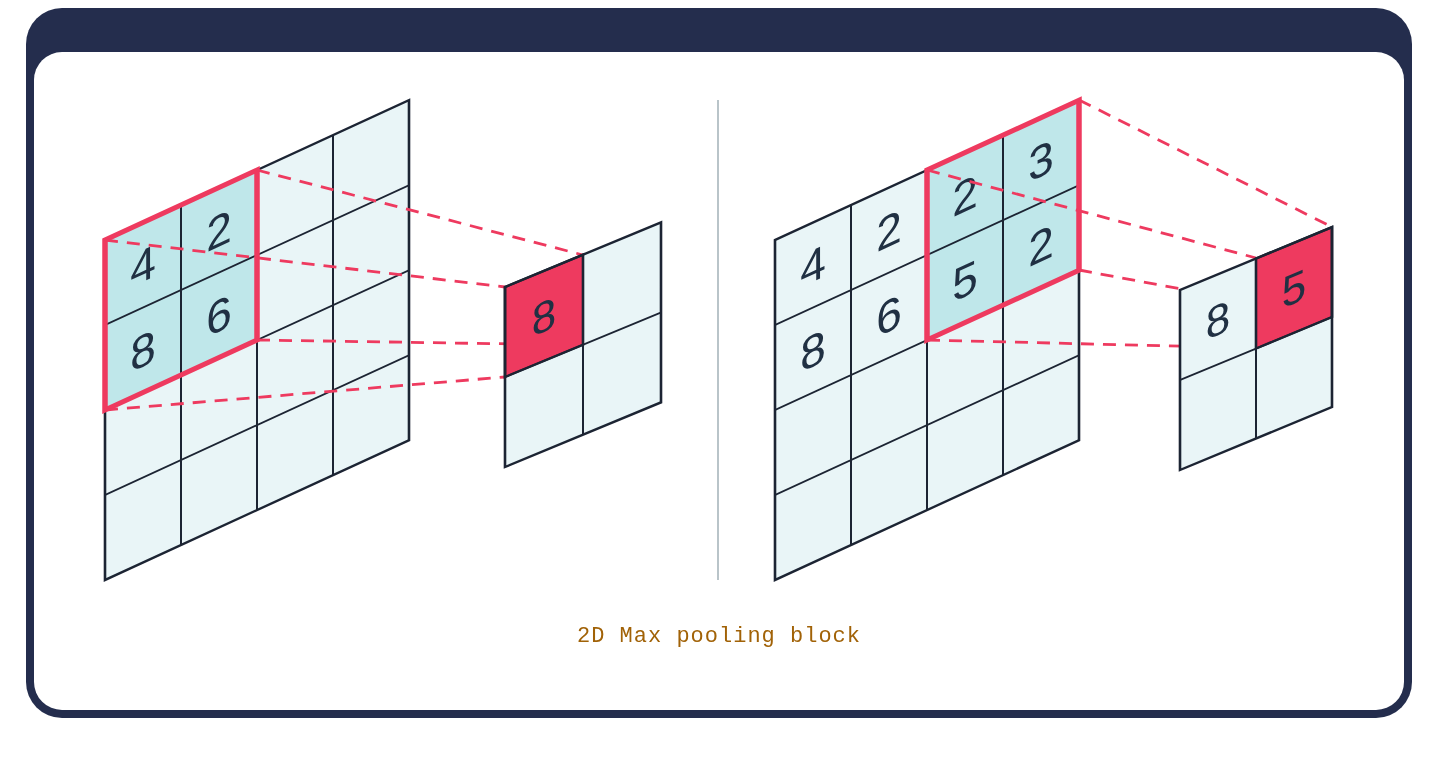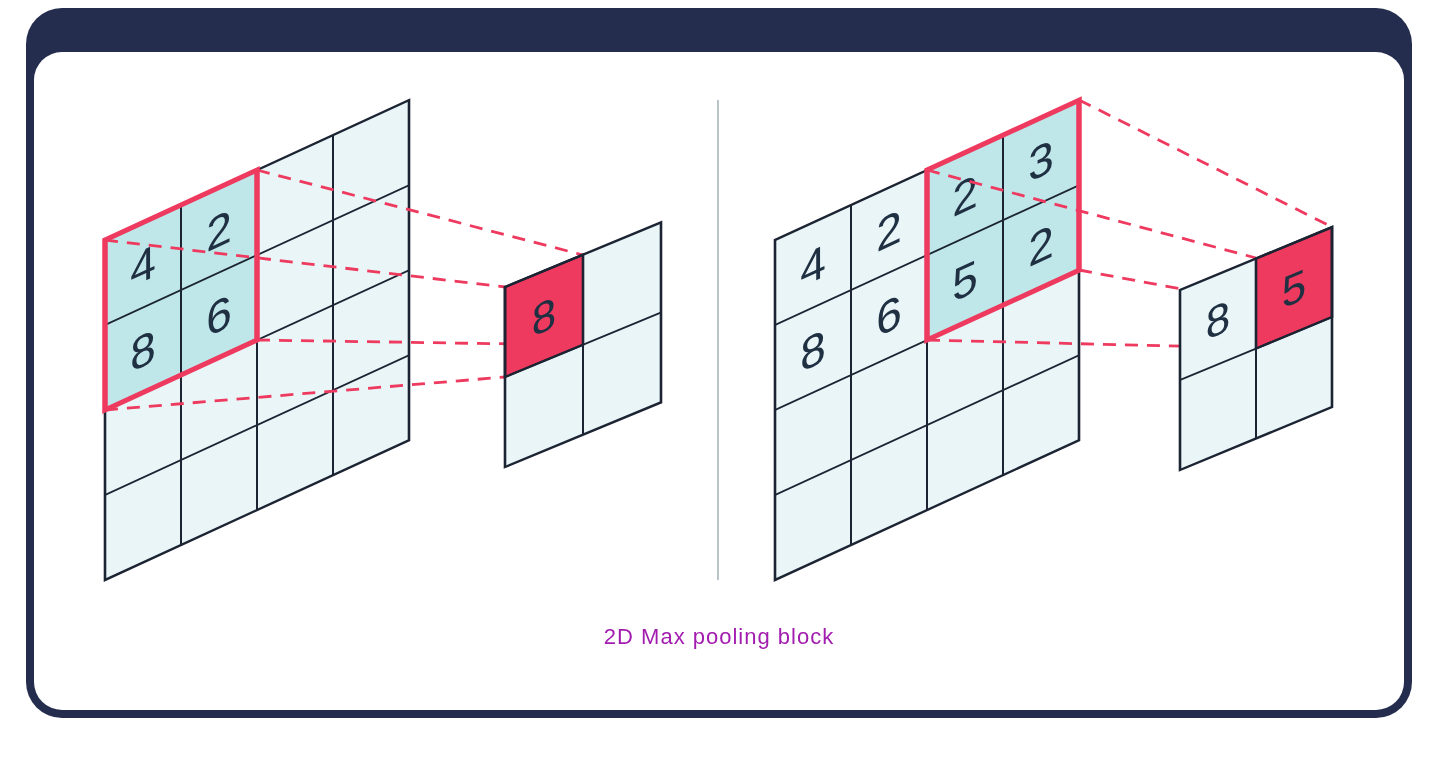--- a/index.html
+++ b/index.html
@@ -4,21 +4,21 @@
 <style>
   * { margin:0; padding:0; box-sizing:border-box; }
   html,body { width:1438px; height:768px; background:#ffffff; font-family:"Liberation Sans",sans-serif; overflow:hidden; }
   .stage { position:relative; width:1438px; height:768px; background:#ffffff; }
   .card-backing { position:absolute; left:26px; top:8px; right:26px; bottom:50px;
                   background:#242d4d; border-radius:36px; }
   .card { position:absolute; left:34px; top:52px; width:1370px; height:658px;
           background:#ffffff; border-radius:28px; }
   .diagram { display:block; width:1370px; height:548px; }
   .caption { text-align:center; margin-top:24px; font-size:22px; letter-spacing:1px;
-             color:#a21caf; font-family:Liberation Sans, sans-serif; }
+             color:#a16207; font-family:Liberation Mono, monospace; }
 
   
   .cell-base { fill:#e9f5f7; }
   .hl-fill   { fill:#bfe7ea; }
   .gridline  { stroke:#1c2433; stroke-width:2; fill:none; }
   .outer     { stroke:#1c2433; stroke-width:2.6; fill:none; }
   .window    { stroke:#ee3a5f; stroke-width:5.5; fill:none; }
   .red-cell  { fill:#ee3a5f; stroke:#1c2433; stroke-width:2.6; }
   .num       { font-family:"Liberation Sans",sans-serif; font-size:46px; fill:#203043; text-anchor:middle; }
   .num-out   { font-size:44px; }

